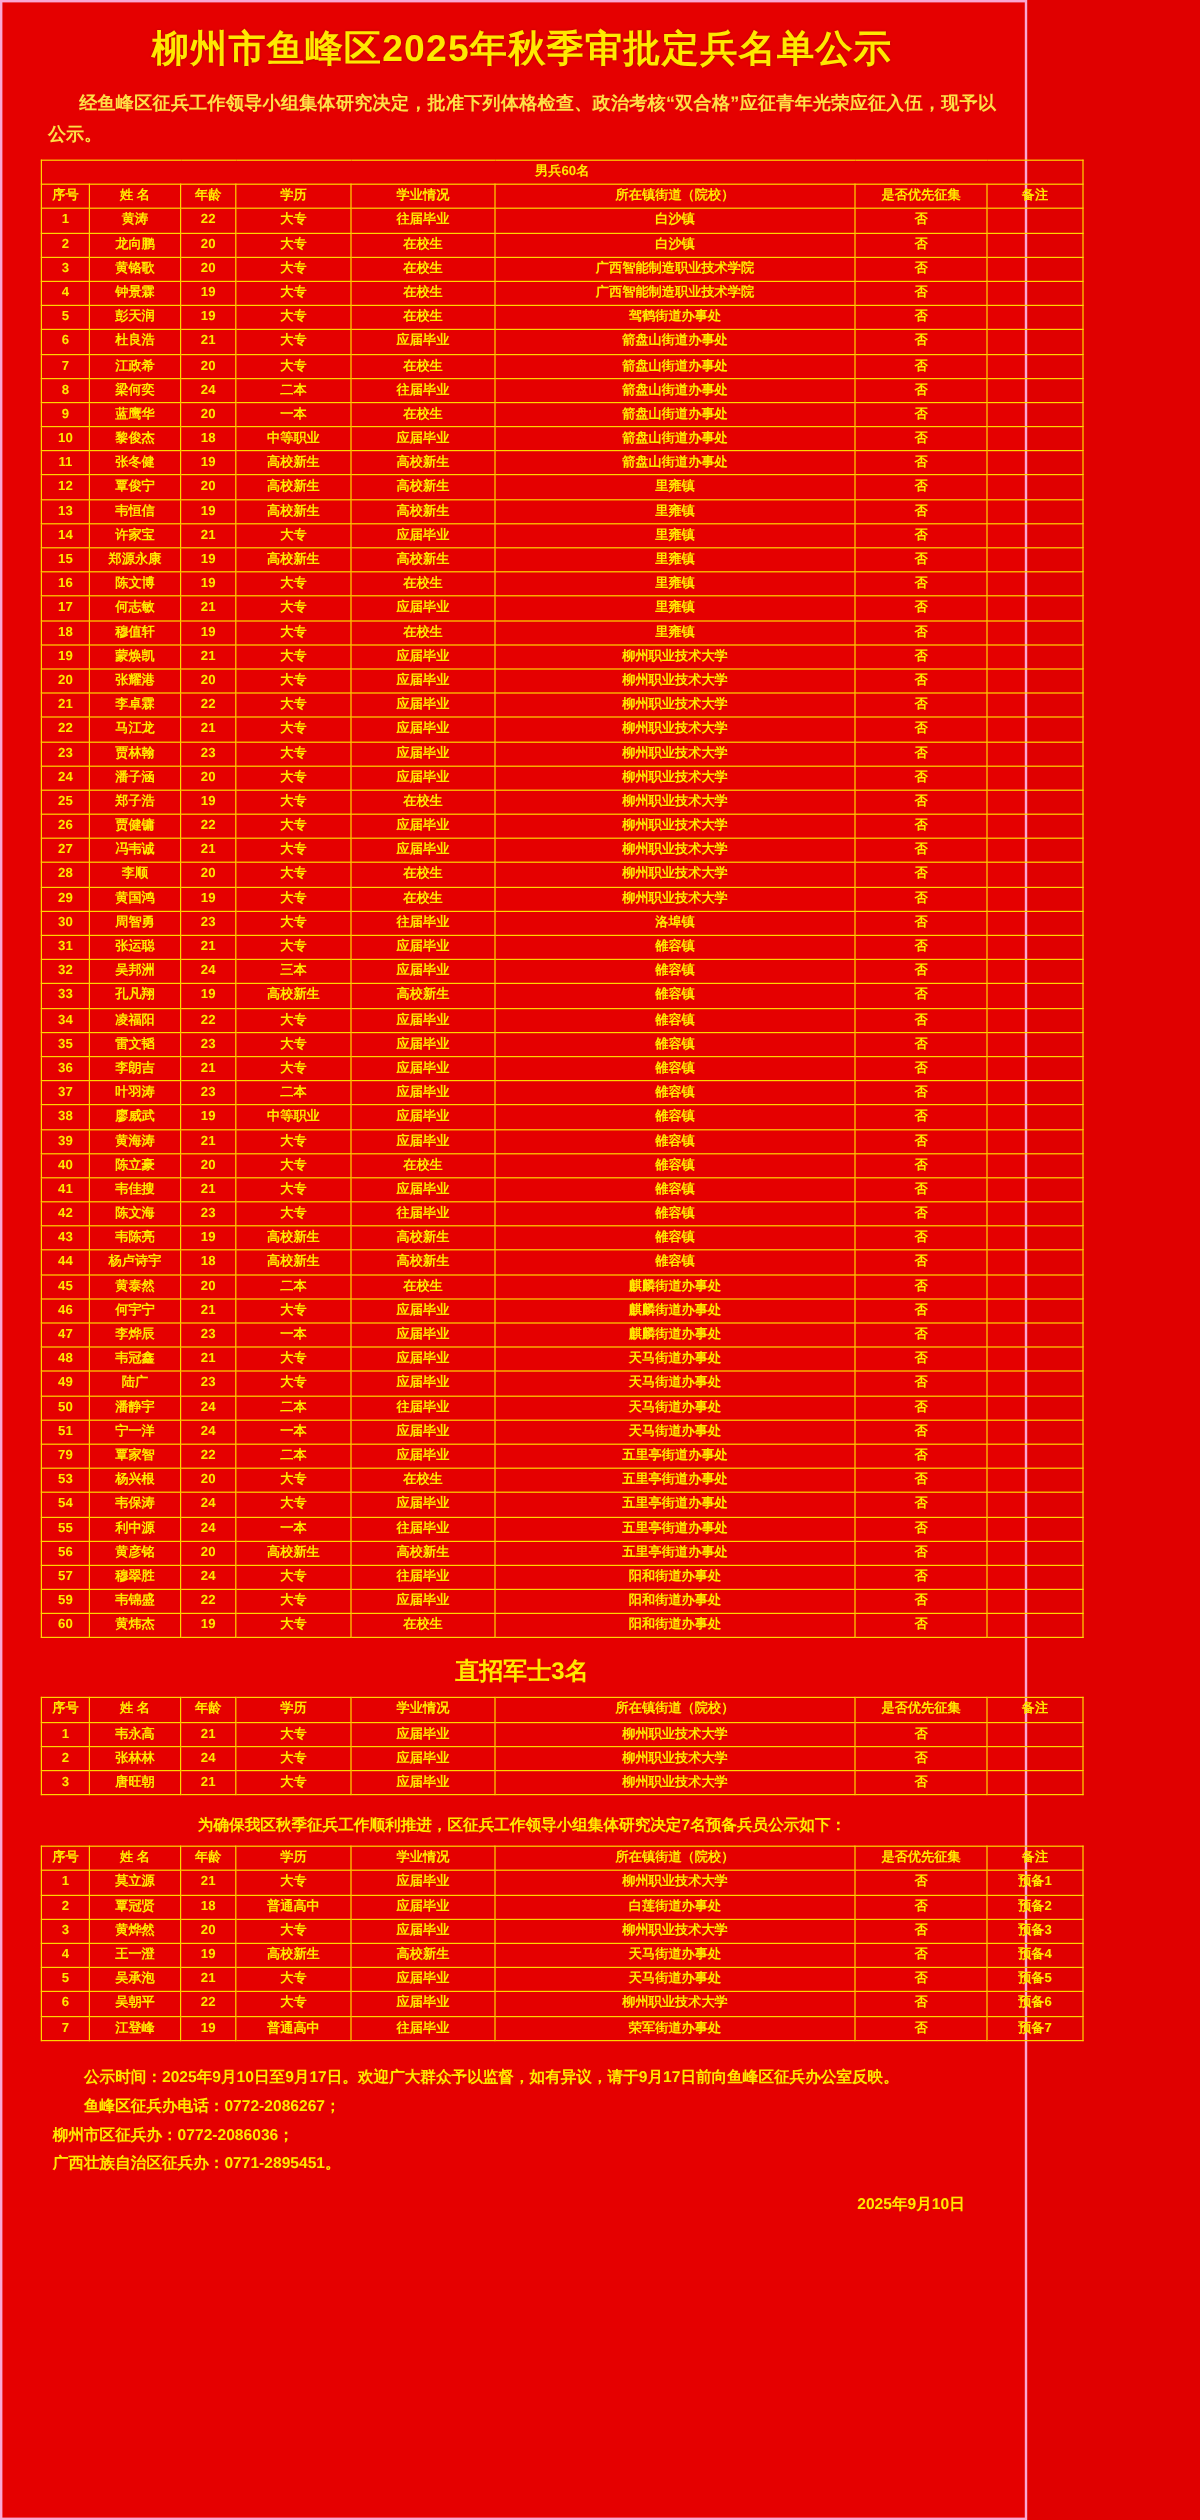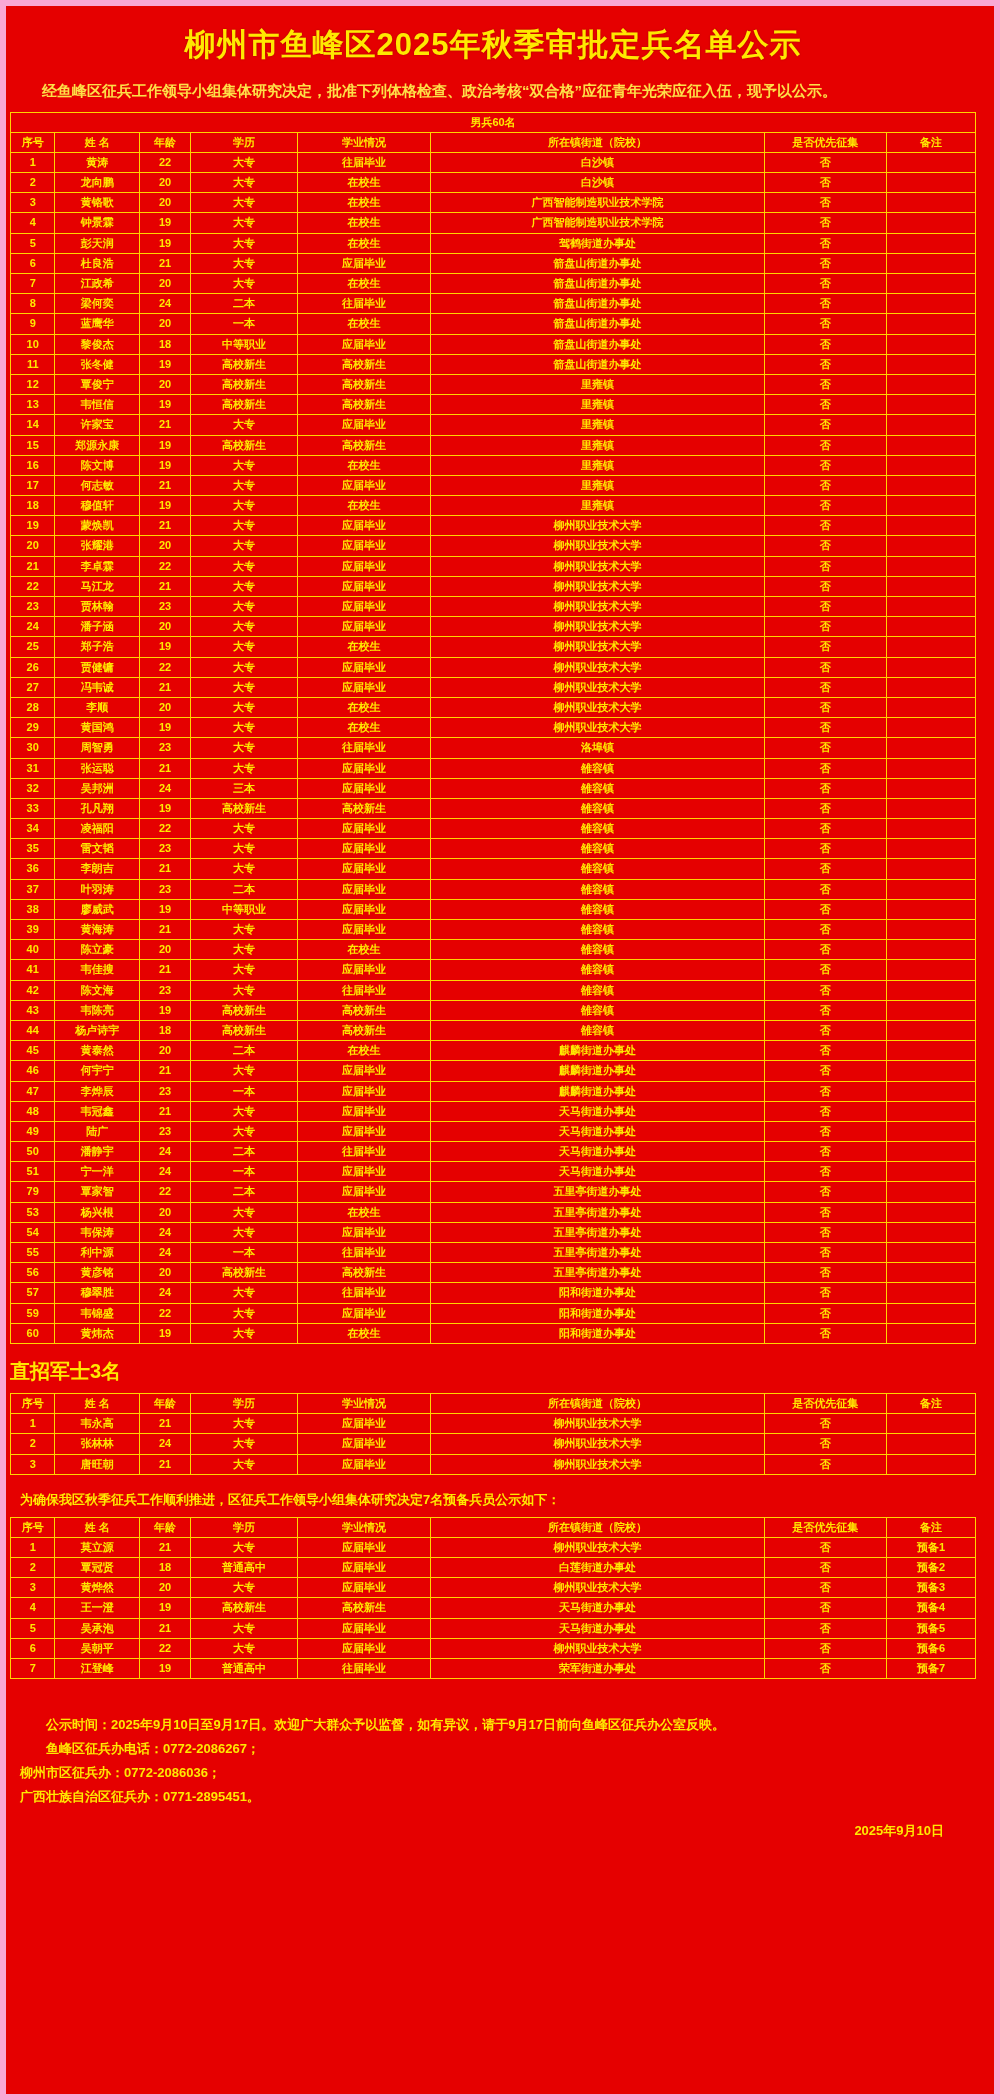--- a/index.html
+++ b/index.html
@@ -7,26 +7,26 @@
     padding: 0;
     background: #e00000;
   }
   body {
     width: 1000px;
     min-height: 2100px;
     font-family: "Liberation Sans", sans-serif;
     color: #ffe800;
   }
   .page {
-    width: 1000px;
+    width: 856px;
     min-height: 2100px;
     box-sizing: border-box;
     background: #e50000;
-    border: 6px solid #f9a8d4;
-    padding: 10px 18px 14px 4px;
+    border: 2px solid #f9a8d4;
+    padding: 10px 18px 14px 32px;
     position: relative;
   }
   .title {
     text-align: center;
     font-size: 31px;
     font-weight: bold;
     color: #ffe800;
     letter-spacing: 1px;
     margin: 8px 0 10px 0;
     text-shadow: 0 0 2px #a00;
@@ -69,33 +69,33 @@
   .c-seq { width: 40px; }
   .c-name { width: 76px; }
   .c-age { width: 46px; }
   .c-edu { width: 96px; }
   .c-status { width: 120px; }
   .c-town { width: 300px; }
   .c-prior { width: 110px; }
   .c-remark { width: 80px; }
 
   .section-heading {
-    text-align: left;
+    text-align: center;
     font-size: 20px;
     font-weight: bold;
     color: #ffe800;
     margin: 14px 0 8px 0;
   }
   .section-heading.small {
     font-size: 13px;
     margin: 16px 0 8px 0;
     padding: 0 10px;
   }
   .footer {
-    margin-top: 34px;
+    margin-top: 18px;
     padding: 0 10px;
   }
   .footer .line {
     font-size: 13px;
     font-weight: bold;
     color: #ffe800;
     line-height: 1.85;
   }
   .footer .line.indent {
     text-indent: 26px;

